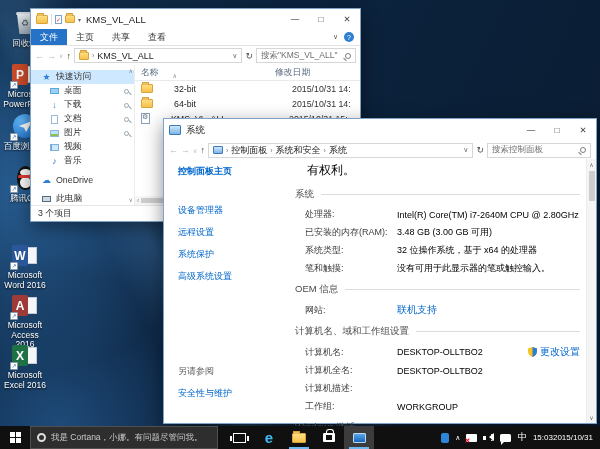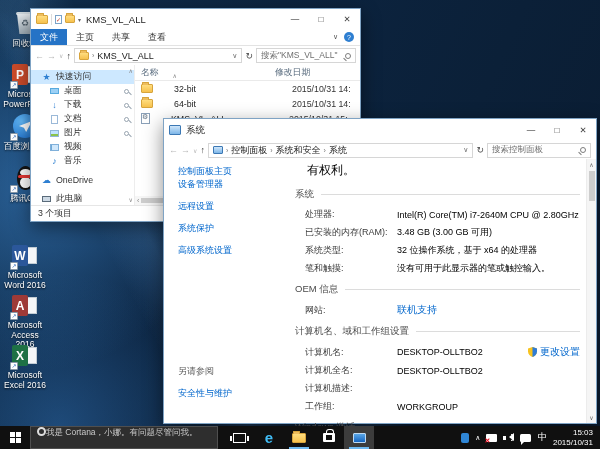--- a/index.html
+++ b/index.html
@@ -114,21 +114,21 @@
       font-size:8.8px; color:#333; padding-left:7px; }
 
   
   .syswin { left:163px; top:118px; width:434px; height:306px; z-index:10; }
   .sys-title { height:22px; }
   .cpl-ic { width:12px; height:10px; border:1px solid #3c78b4; background:linear-gradient(#cfe6fa,#7db6e8); border-radius:1px; flex:none; }
   .sys-addr { height:18px; flex:none; display:flex; align-items:center; gap:3px; padding:1px 5px; font-size:9px; }
   .sys-body { flex:1; display:flex; min-height:0; position:relative; }
   .sys-nav { width:127px; flex:none; padding:6px 0 0 14px; position:relative; }
   .cpl-link { display:block; font-size:9px; color:#0066cc; margin-bottom:9px; text-decoration:none; }
-  .cpl-link.first { margin-bottom:0; }
+  .cpl-link.first { margin-bottom:26px;font-weight:bold; }
   .see-also { position:absolute; left:14px; bottom:14px; }
   .see-also .hd { font-size:9px; color:#5b5b5b; margin-bottom:9px; }
   .sys-main { flex:1; padding:3px 4px 0 2px; min-width:0; }
   .copy-tail { font-size:12px; color:#000; margin:0 0 9px 14px; }
   .sec { display:flex; align-items:center; gap:7px; margin:0 0 7px 2px; }
   .sec .sh { font-size:9.5px; color:#4a4a4a; flex:none; }
   .sec::after { content:""; flex:1; height:1px; background:#dcdcdc; margin-right:2px; }
   .irow { display:flex; align-items:center; font-size:9px; margin:0 2px 5px 12px; min-height:12px; }
   .irow .lb { width:92px; flex:none; color:#3c3c3c; }
   .irow .vl { color:#000; white-space:nowrap; overflow:hidden; }
@@ -139,22 +139,22 @@
   .sys-scroll .a-up { position:absolute; top:2px; left:0; right:0; text-align:center; font-size:6px; color:#6a6a6a; }
   .sys-scroll .a-dn { position:absolute; bottom:2px; left:0; right:0; text-align:center; font-size:6px; color:#6a6a6a; }
   .sys-scroll .thumb { position:absolute; top:12px; left:2px; width:6px; height:30px; background:#cdcdcd; }
 
   
   .taskbar { position:absolute; left:0; right:0; bottom:0; height:23px; background:#101010; z-index:30;
       display:flex; align-items:stretch; }
   .start { width:30px; display:flex; align-items:center; justify-content:center; }
   .wlogo { display:grid; grid-template-columns:5px 5px; grid-template-rows:5px 5px; gap:1px; }
   .wlogo i { background:#fff; }
-  .cort { width:188px; flex:none; background:#2e2e2e; border:1px solid #4f4f4f; display:flex; align-items:flex-start;
-      padding:0 6px; color:#c9c9c9; font-size:8.5px; white-space:nowrap; overflow:hidden; }
+  .cort { width:188px; flex:none; background:#2e2e2e; border:1px solid #4f4f4f; display:flex; align-items:center;
+      gap:5px; padding:0 6px; color:#c9c9c9; font-size:8.5px; white-space:nowrap; overflow:hidden; }
   .cort-ring { width:9px; height:9px; border:2px solid #dedede; border-radius:50%; flex:none; }
   .tb-btn { width:30px; display:flex; align-items:center; justify-content:center; position:relative; }
   .tb-btn.open::after { content:""; position:absolute; bottom:0; left:5px; right:5px; height:2px; background:#6cb8f0; }
   .tb-btn.active { background:#3c3c3c; }
   .tview { width:13px; height:10px; border:1px solid #fff; position:relative; }
   .tview::before, .tview::after { content:""; position:absolute; top:2px; width:2px; height:5px; background:#fff; }
   .tview::before { left:-4px; } .tview::after { right:-4px; }
   .edge-e { font-size:15px; font-weight:bold; color:#41bdf6; line-height:15px; }
   .fold.tb { width:14px; height:10px; }
   .bag { width:12px; height:9px; background:#fff; border-radius:1px; position:relative; }
@@ -172,21 +172,21 @@
   .spk { position:relative; width:11px; height:11px; }
   .spk .cone { position:absolute; left:2px; top:1px; width:0; height:0; border:4.5px solid transparent;
       border-right:5px solid #fff; }
   .spk .base { position:absolute; left:0; top:3.5px; width:3px; height:4px; background:#fff; }
   .spk .wave { position:absolute; right:0; top:2px; width:3px; height:7px; border:1px solid #fff; border-left:none;
       border-radius:0 4px 4px 0; }
   .tr-bub { width:11px; height:8px; background:#fff; border-radius:1.5px; position:relative; }
   .tr-bub::after { content:""; position:absolute; bottom:-3px; left:1px; border:3px solid transparent;
       border-top-color:#fff; border-left-color:#fff; }
   .tr-ime { color:#fff; font-size:9.5px; }
-  .clock { color:#fff; font-size:8px; line-height:9.5px; text-align:right; display:flex; flex-direction:column;
+  .clock { color:#fff; font-size:8px; line-height:9.5px; text-align:right; display:flex; flex-direction:row;
       justify-content:center; padding-right:3px; }
 </style>
 </head>
 <body>
 
 <div class="desktop-bg">
   <div class="beam b1"></div>
   <div class="beam b2"></div>
 </div>
 

